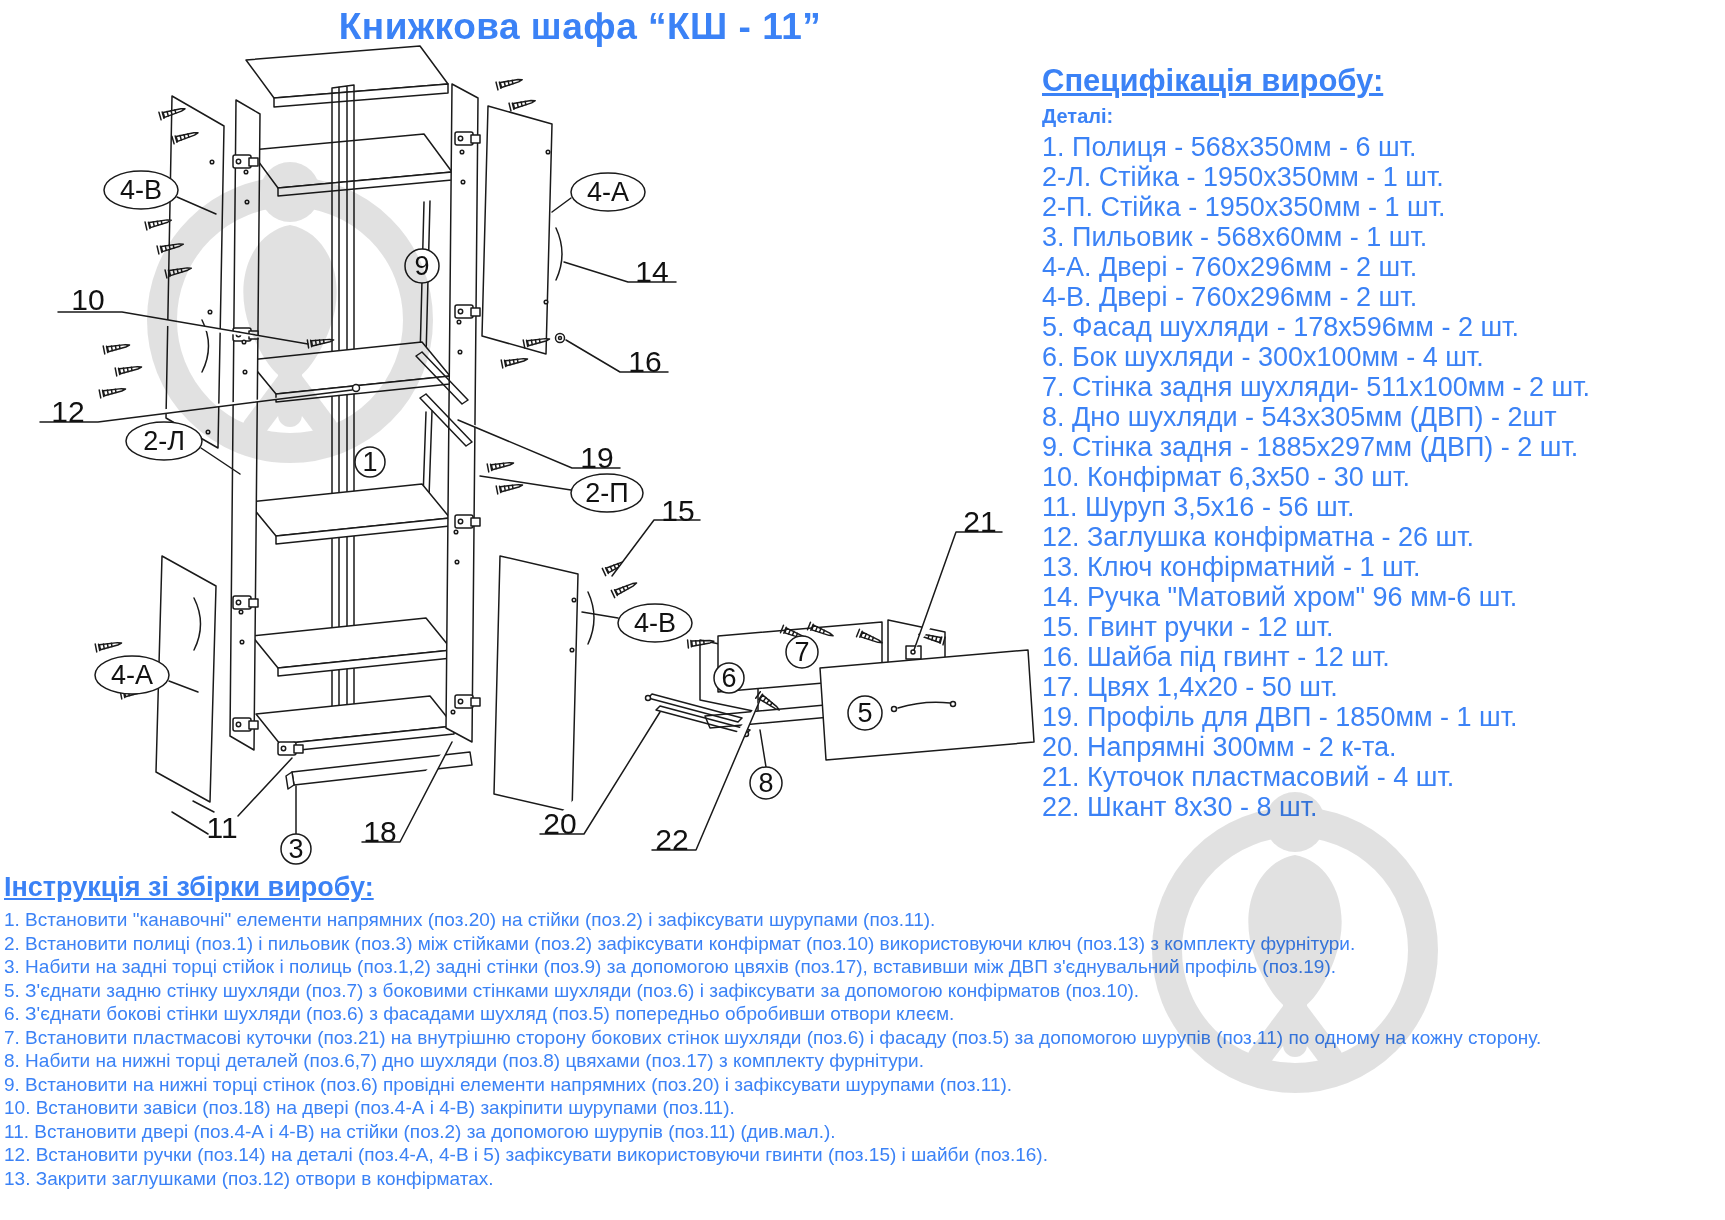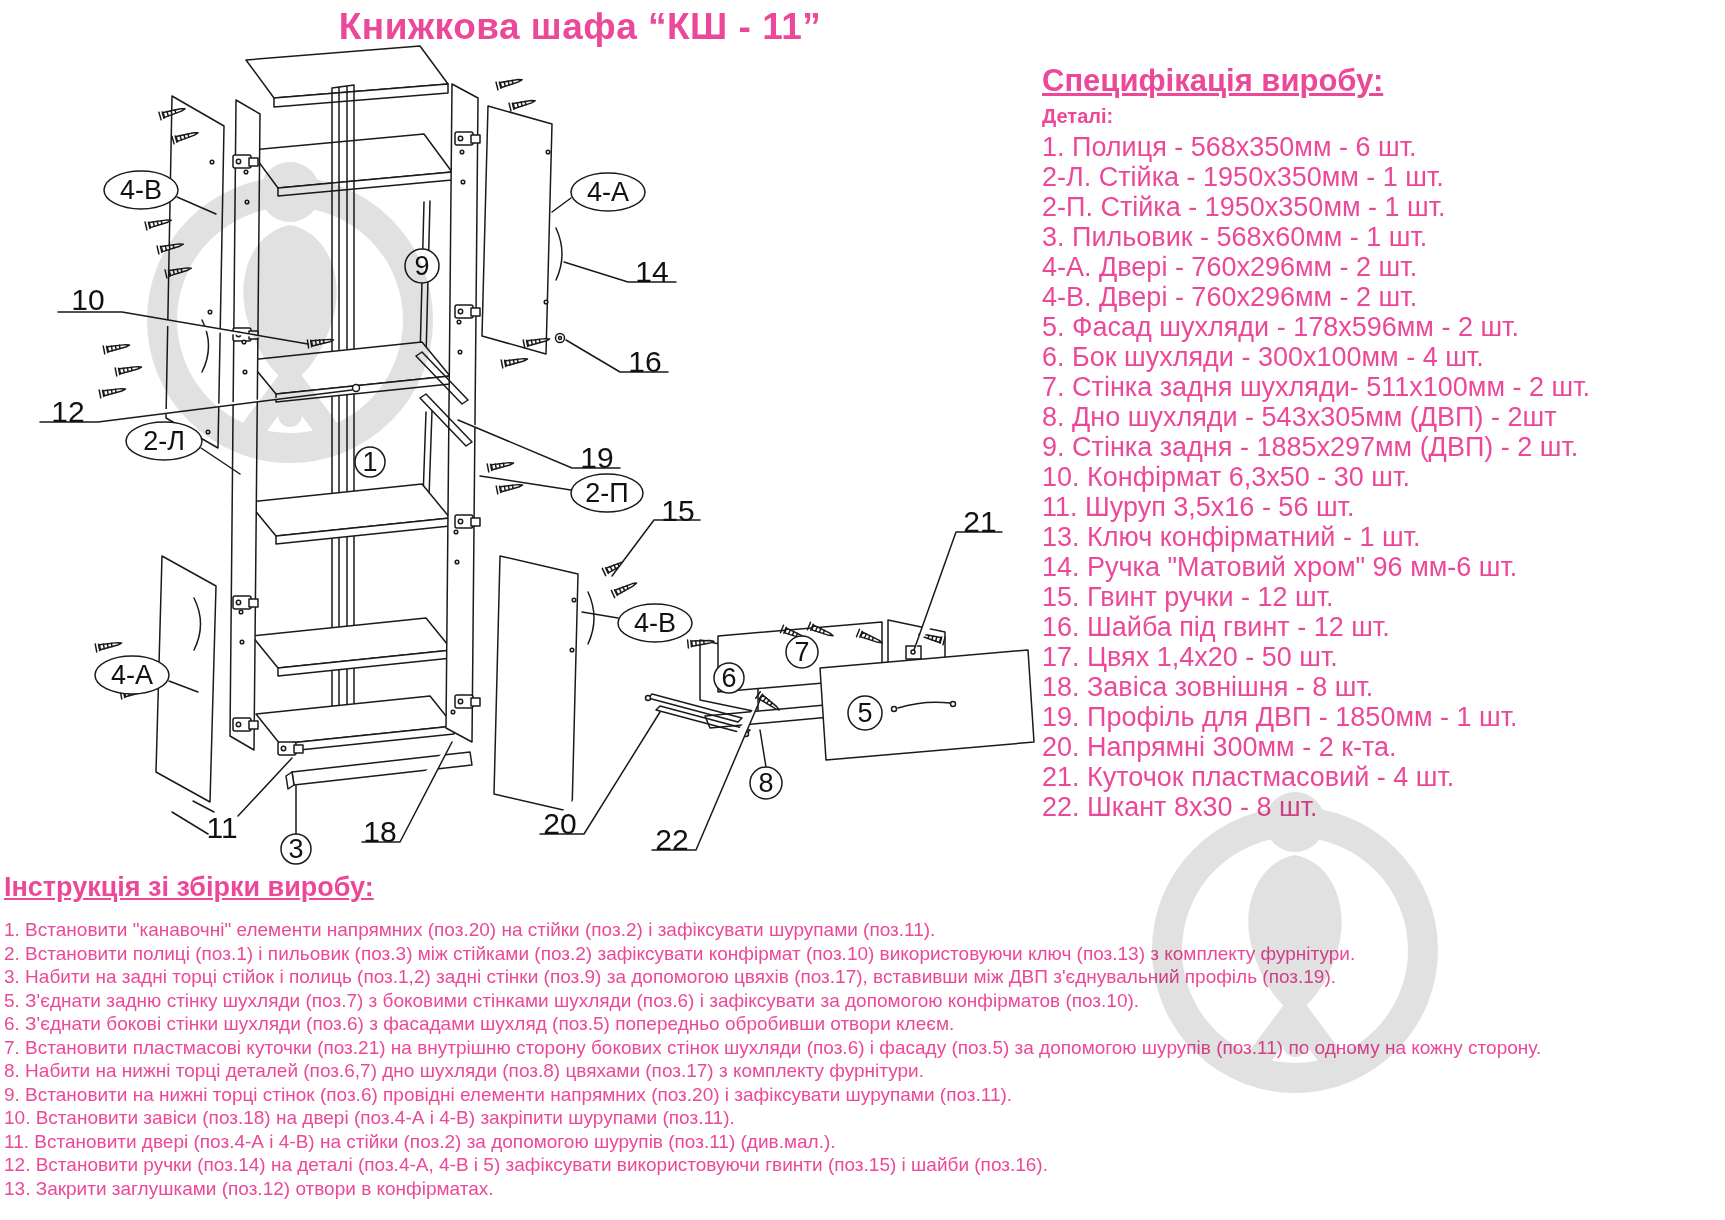--- a/index.html
+++ b/index.html
@@ -1,31 +1,31 @@
 <!DOCTYPE html>
 <html><head>
 <meta charset="utf-8">
 <style>
   html,body{margin:0;padding:0;background:#fff;}
   .page{position:relative;width:1683px;height:1220px;background:#fff;overflow:hidden;
-        font-family:"Liberation Sans","DejaVu Sans",sans-serif;color:#ec4899;}
+        font-family:"Liberation Sans","DejaVu Sans",sans-serif;color:#3b82f6;}
   .title{position:absolute;top:6px;left:0;width:1160px;text-align:center;
          font-size:37px;font-weight:bold;letter-spacing:.5px;}
   .wm-layer{position:absolute;left:0;top:0;width:1725px;height:1220px;
             pointer-events:none;mix-blend-mode:multiply;opacity:.55;z-index:5;}
   .diagram{position:absolute;left:0;top:0;z-index:2;}
   .diagram path,.diagram polygon,.diagram line,.diagram polyline,.diagram rect,.diagram ellipse,.diagram circle{
      stroke:#1a1a1a;stroke-width:1.5;fill:#fff;stroke-linejoin:round;stroke-linecap:round;}
   .diagram text{fill:#111;stroke:none;font-family:"Liberation Sans","DejaVu Sans",sans-serif;}
   .spec{position:absolute;left:1042px;top:62px;width:662px;z-index:3;}
   .spec-heading{font-size:31px;font-weight:bold;text-decoration:underline;line-height:38px;white-space:nowrap;}
   .spec-sub{font-size:20px;font-weight:bold;line-height:32px;white-space:nowrap;}
   .spec-item{font-size:27px;line-height:30px;white-space:nowrap;}
   .instructions{position:absolute;left:4px;top:870px;width:1718px;z-index:3;}
-  .instr-heading{font-size:27px;font-weight:bold;text-decoration:underline;line-height:34px;margin-bottom:14px;white-space:nowrap;}
+  .instr-heading{font-size:27px;font-weight:bold;text-decoration:underline;line-height:34px;margin-bottom:4px;white-space:nowrap;}
   .instr-item{font-size:19px;line-height:23.5px;white-space:nowrap;}
 </style>
 </head>
 <body>
 
 <div class="page">
 
   <div class="title">Книжкова шафа  “КШ - 11”</div>
 
   <svg class="diagram" width="1060" height="868" viewBox="0 0 1060 868">
@@ -313,26 +313,26 @@
         <div class="spec-item">4-В. Двері - 760х296мм - 2 шт.</div>
         <div class="spec-item">5. Фасад шухляди - 178х596мм - 2 шт.</div>
         <div class="spec-item">6. Бок шухляди - 300х100мм - 4 шт.</div>
         <div class="spec-item">7. Стінка задня шухляди- 511х100мм - 2 шт.</div>
         <div class="spec-item">8. Дно шухляди - 543х305мм (ДВП) - 2шт</div>
         <div class="spec-item">9. Стінка задня - 1885х297мм (ДВП) - 2 шт.</div>
       </div>
     <div>
         <div class="spec-item">10. Конфірмат 6,3х50 - 30 шт.</div>
         <div class="spec-item">11. Шуруп 3,5х16 - 56 шт.</div>
+        <div class="spec-item">12. Заглушка конфірматна - 26 шт.</div>
         <div class="spec-item">13. Ключ конфірматний - 1 шт.</div>
         <div class="spec-item">14. Ручка "Матовий хром" 96 мм-6 шт.</div>
         <div class="spec-item">15. Гвинт ручки - 12 шт.</div>
         <div class="spec-item">16. Шайба під гвинт - 12 шт.</div>
         <div class="spec-item">17. Цвях 1,4х20 - 50 шт.</div>
-        <div class="spec-item">18. Завіса зовнішня - 8 шт.</div>
         <div class="spec-item">19. Профіль для ДВП - 1850мм - 1 шт.</div>
         <div class="spec-item">20. Напрямні 300мм - 2 к-та.</div>
         <div class="spec-item">21. Куточок пластмасовий - 4 шт.</div>
         <div class="spec-item">22. Шкант 8х30 - 8 шт.</div>
       </div>
   </div>
 
   <div class="instructions">
     <div class="instr-heading">Інструкція зі збірки виробу:</div>
     <div>

